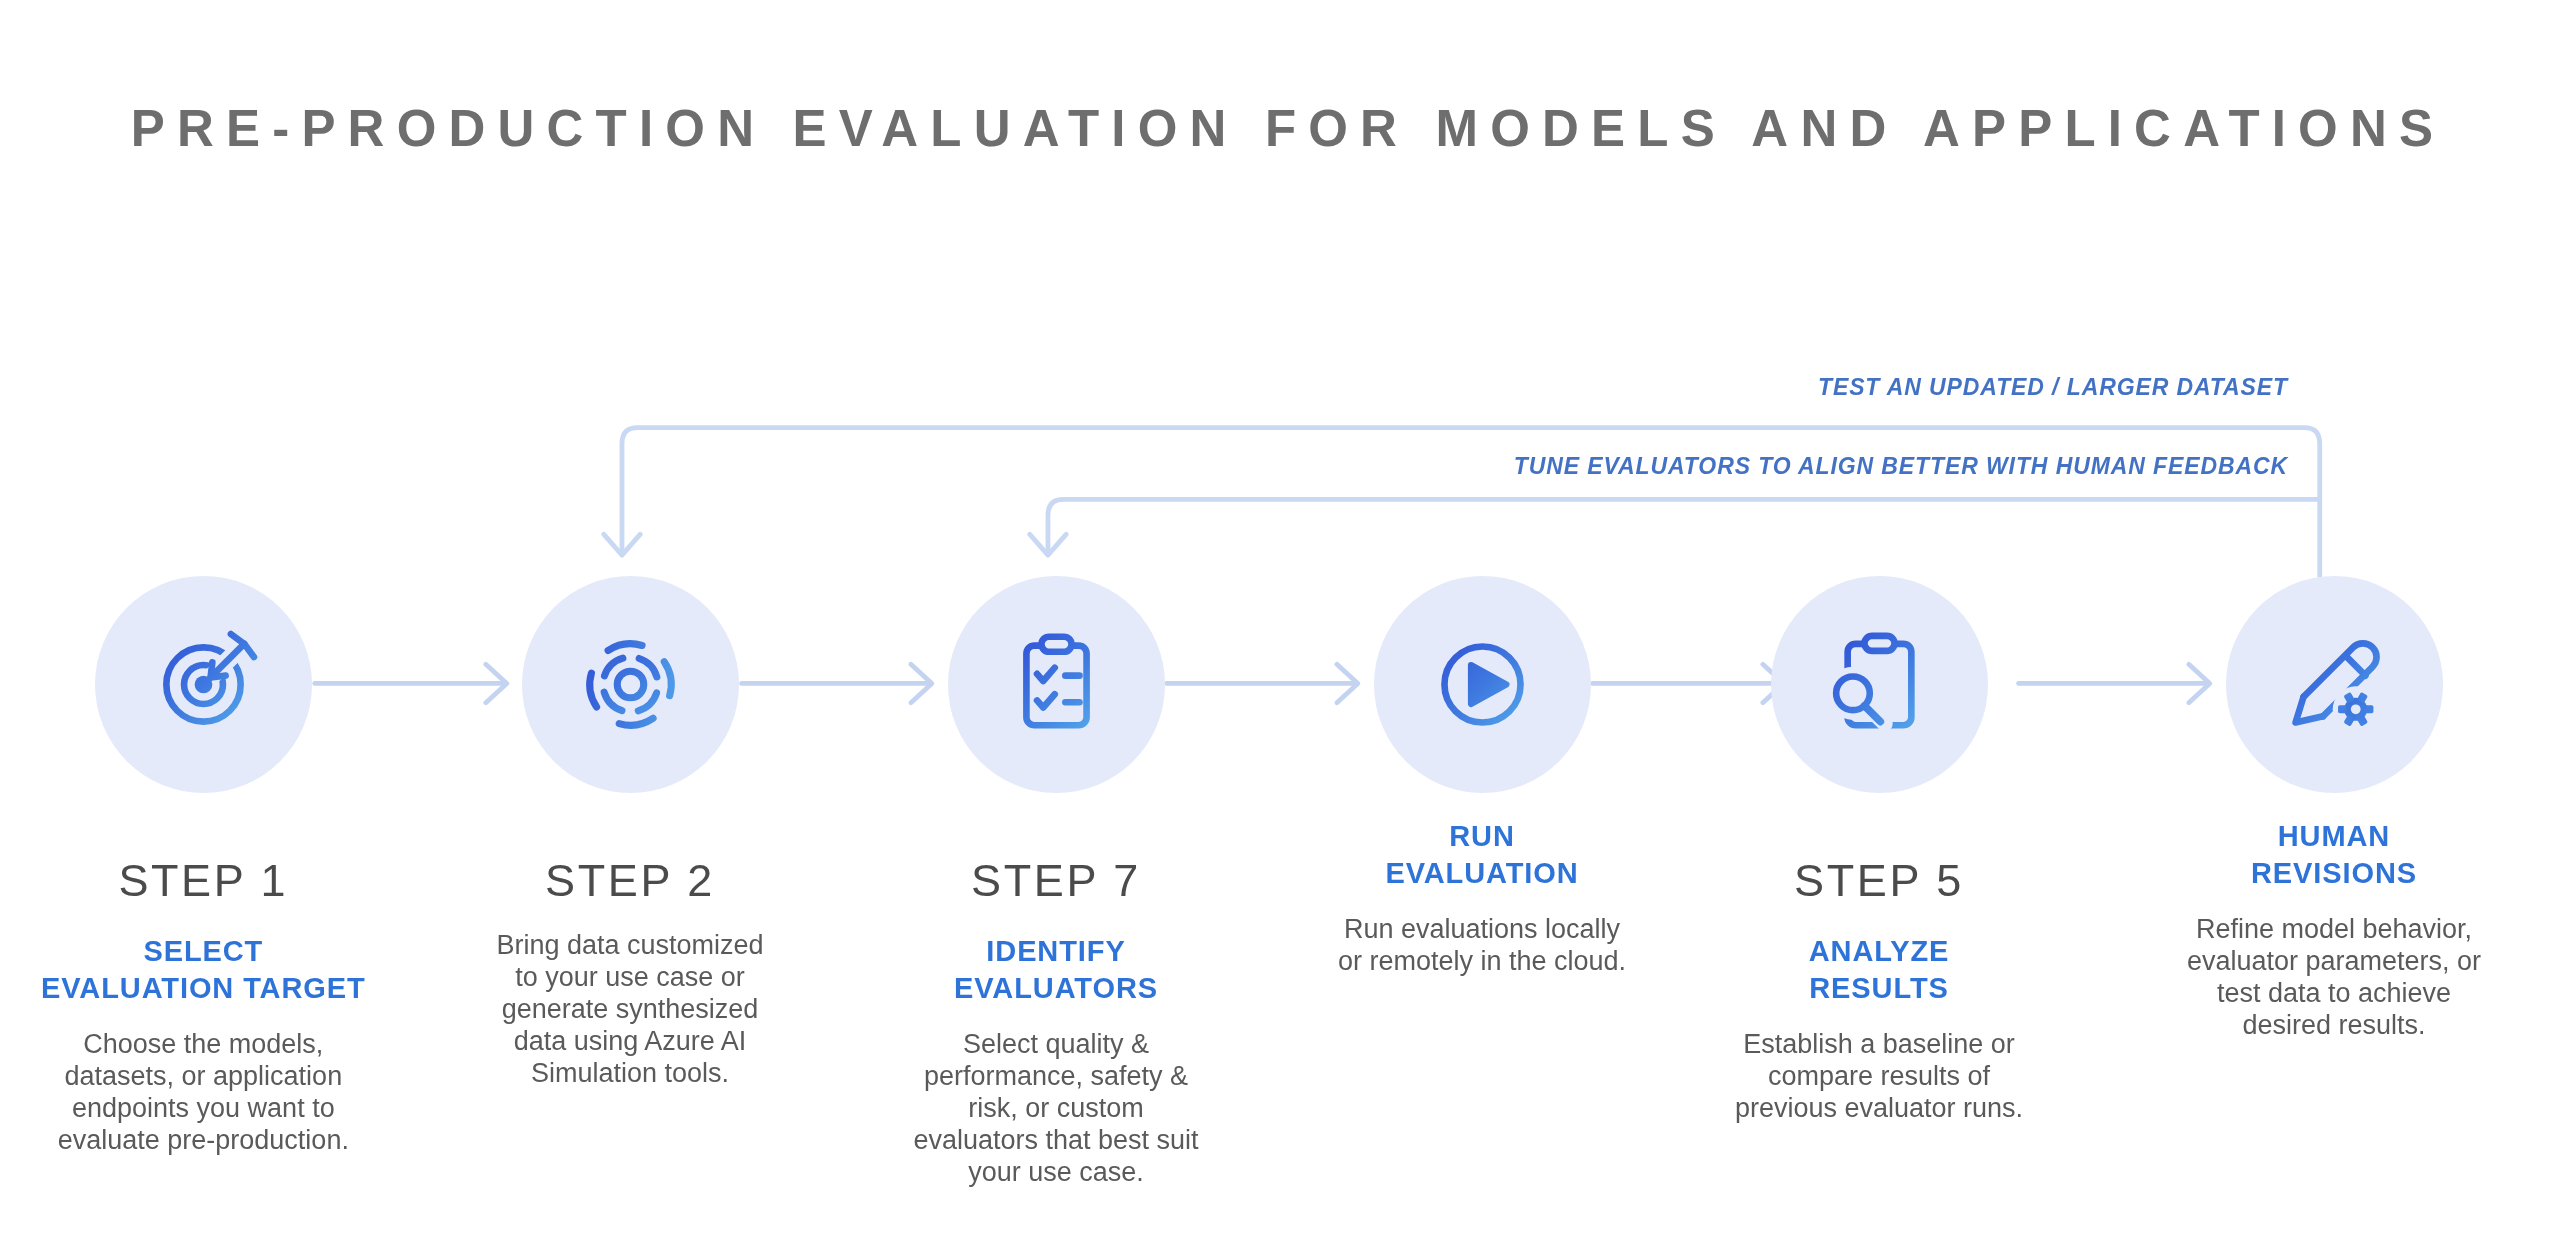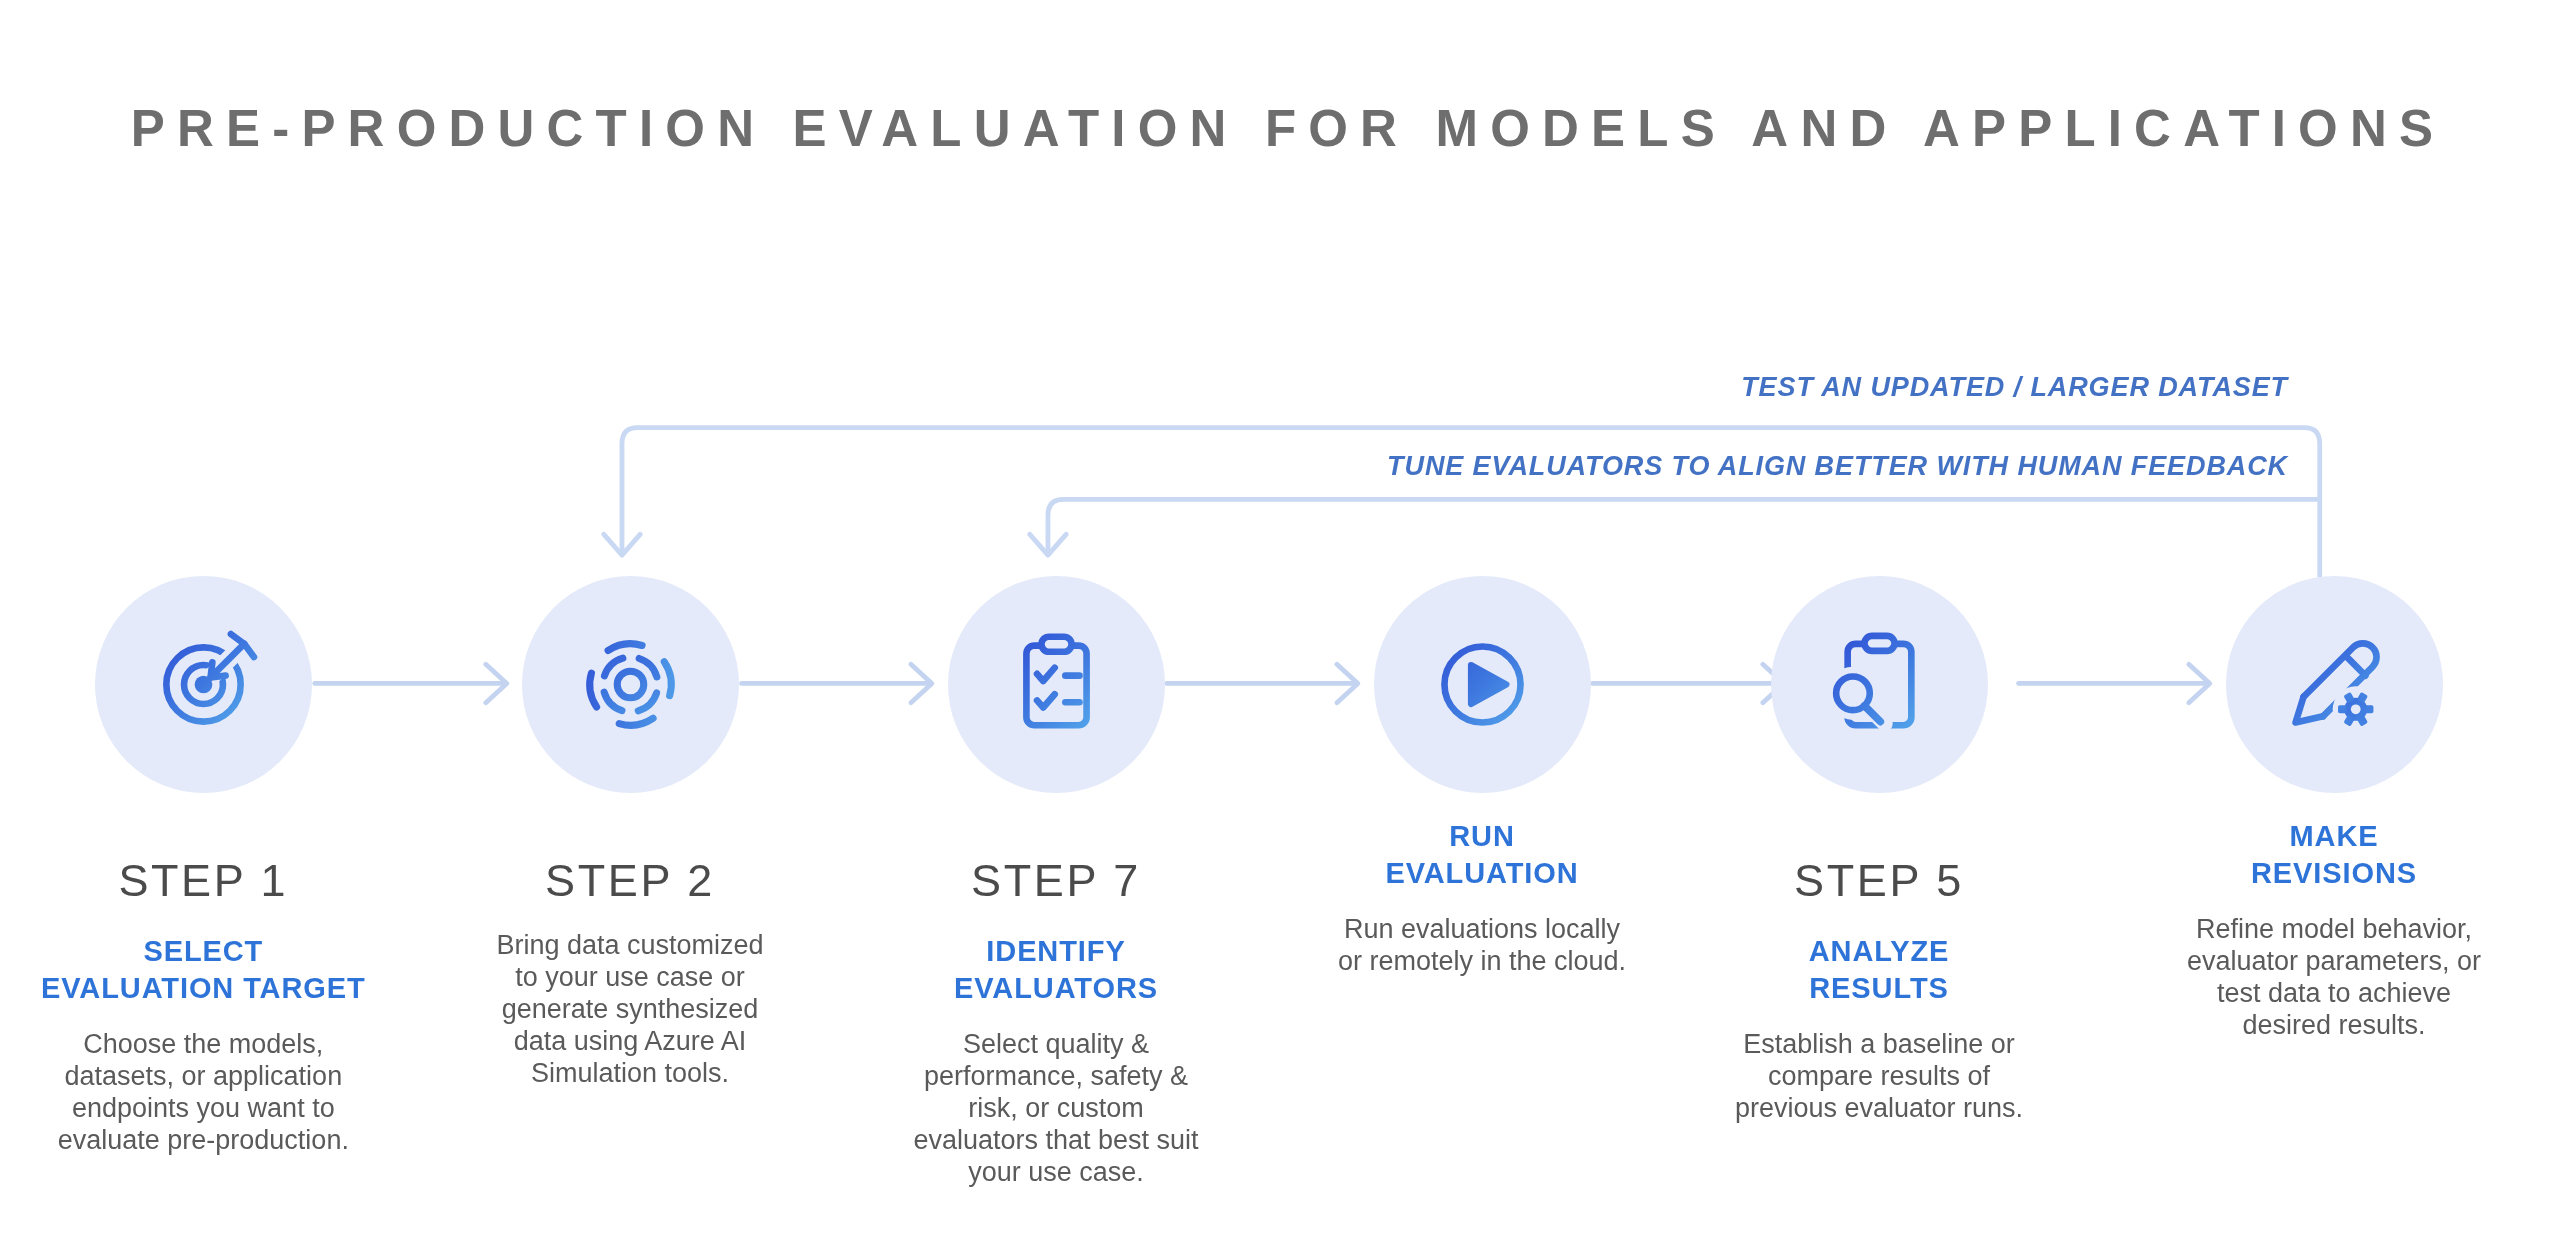--- a/index.html
+++ b/index.html
@@ -10,21 +10,21 @@
   }
   .canvas{position:absolute;inset:0;width:2576px;height:1236px;}
   .title{
     position:absolute;top:98px;left:0;width:100%;
     text-align:center;font-size:51px;line-height:61px;
     letter-spacing:12.2px;color:#6E6E6E;font-weight:700;
   }
   .flow-lines{position:absolute;top:0;left:0;width:2576px;height:1236px;}
   .loop-label{
     position:absolute;right:288px;font-style:italic;font-weight:bold;
-    font-size:27px;line-height:35px;color:#4372C4;letter-spacing:0.9px;white-space:nowrap;
+    font-size:23px;line-height:35px;color:#4372C4;letter-spacing:0.9px;white-space:nowrap;
   }
   .loop-label-1{top:370px;}
   .loop-label-2{top:449px;}
   .step-col{position:absolute;top:576px;width:410px;text-align:center;}
   .circle{
     width:217px;height:217px;border-radius:50%;background:#E4EAF9;
     margin:0 auto;display:flex;align-items:center;justify-content:center;
   }
   .step-heading{
     margin-top:61px;font-size:45px;line-height:54px;color:#4B4B4B;letter-spacing:2.6px;font-weight:400;
@@ -228,21 +228,21 @@
             <rect x="10" y="-4.5" width="10" height="9" rx="2" transform="rotate(60)"></rect>
             <rect x="10" y="-4.5" width="10" height="9" rx="2" transform="rotate(120)"></rect>
             <rect x="10" y="-4.5" width="10" height="9" rx="2" transform="rotate(180)"></rect>
             <rect x="10" y="-4.5" width="10" height="9" rx="2" transform="rotate(240)"></rect>
             <rect x="10" y="-4.5" width="10" height="9" rx="2" transform="rotate(300)"></rect>
           </g>
           <circle r="5.5" fill="#E4EAF9"></circle>
         </g>
       </svg>
     </div>
-    <div class="step-label">MAKE
+    <div class="step-label">HUMAN
 REVISIONS</div>
     <div class="step-desc">Refine model behavior,
 evaluator parameters, or
 test data to achieve
 desired results.</div>
   </div>
 
 </div>
 
 

